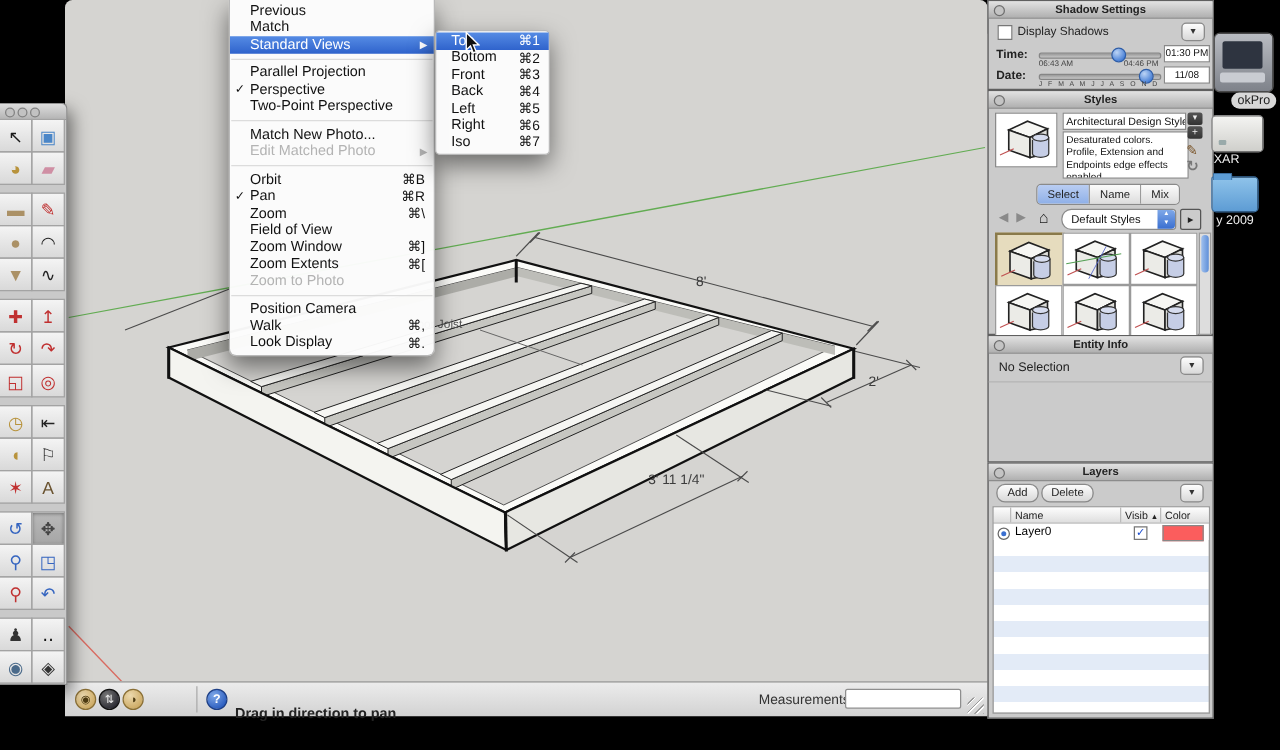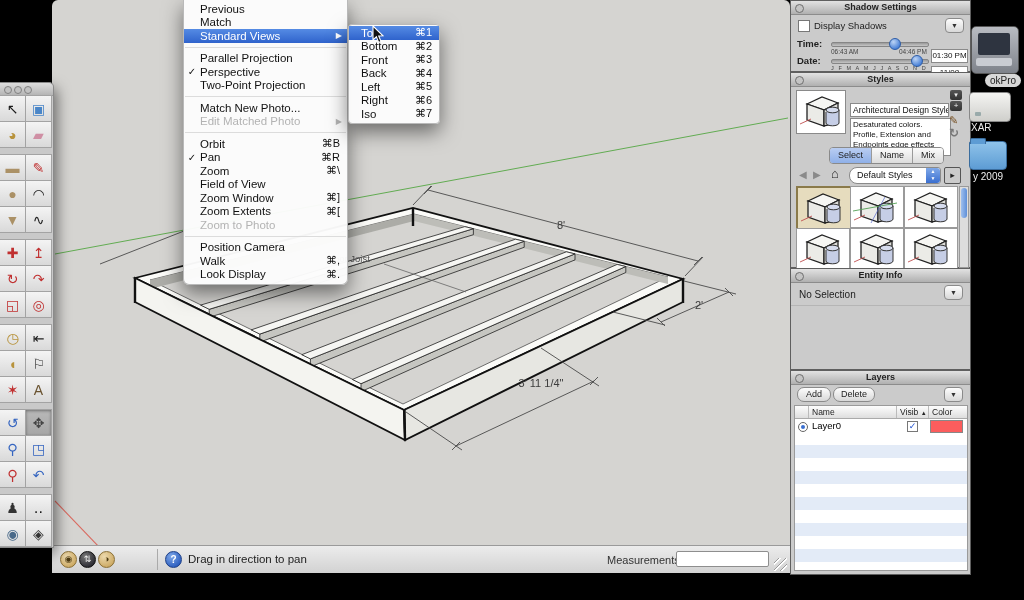--- a/index.html
+++ b/index.html
@@ -20,21 +20,21 @@
   #canvas{left:0;top:27px;width:738px;height:518px;background:#d5d4d1;overflow:hidden;}
   #status-bar{left:0;top:545px;width:738px;height:27px;background:linear-gradient(#ececec,#d2d2d2);
     border-top:1px solid #9a9a9a;}
   .status-circle{top:5px;width:15px;height:15px;border-radius:50%;font-size:9px;line-height:15px;text-align:center;}
   .sc-tan{background:radial-gradient(circle at 35% 30%,#ecd9ae,#cdab66 75%);border:1px solid #8a6f35;color:#4c3a12;}
   .sc-dark{background:radial-gradient(circle at 35% 30%,#777,#2c2c34 75%);border:1px solid #111;color:#eee;}
   #status-divider{left:105px;top:3px;width:1px;height:21px;background:#aaa;}
   #help-icon{left:113px;top:5px;width:15px;height:15px;border-radius:50%;
     background:radial-gradient(circle at 35% 30%,#7fa8e8,#2d5fc0 75%);border:1px solid #1d3f86;
     color:#fff;font-size:10px;font-weight:bold;text-align:center;line-height:15px;}
-  #status-hint{left:136px;top:7px;font-size:11.5px;color:#222;}
+  #status-hint{left:136px;top:19px;font-size:11.5px;color:#222;font-weight:bold;}
   #meas-label{left:555px;top:8px;width:63px;text-align:right;font-size:11px;color:#333;}
   #meas-input{left:624px;top:5px;width:91px;height:14px;background:#fff;border:1px solid #8e8e8e;border-radius:2px;}
   #resize-grip{right:3px;top:12px;width:13px;height:13px;
     background:repeating-linear-gradient(135deg,transparent 0 3px,#9a9a9a 3px 4px,#fff 4px 5px);}
   
   #tool-palette{left:0;top:82px;width:53px;background:#c9c9c9;border:1px solid #8a8a8a;border-left:none;
     border-radius:0 5px 0 0;box-shadow:3px 6px 14px rgba(0,0,0,.5);}
   #palette-titlebar{height:12px;background:linear-gradient(#dedede,#b5b5b5);border-bottom:1px solid #9a9a9a;border-radius:0 5px 0 0;}
   .mini-tl{position:absolute;top:3px;width:6px;height:6px;border-radius:50%;background:#c2c2c2;border:1px solid #818181;}
   .trow{display:flex;}
@@ -59,21 +59,21 @@
   .msep{height:1px;background:#dcdcdc;margin:4px 1px;}
   .sub .chk{width:12px;}
   #cursor{left:371px;top:25px;width:13px;height:19px;z-index:50;}
   
   .panel{left:790px;width:181px;background:#cbcbcb;border:1px solid #5f5f5f;box-sizing:border-box;}
   .phead{height:13px;background:linear-gradient(#e2e2e2,#b0b0b0);border-bottom:1px solid #8c8c8c;position:relative;}
   .phead .ptitle{width:100%;text-align:center;font-size:9px;font-weight:bold;color:#222;line-height:13px;}
   .pclose{position:absolute;left:4px;top:2.5px;width:7px;height:7px;border:1px solid #6e6e6e;border-radius:50%;background:#c4c4c4;}
   .disclosure{position:absolute;width:17px;height:13px;border:1px solid #8a8a8a;border-radius:4px;
     background:linear-gradient(#fdfdfd,#d8d8d8);font-size:7px;text-align:center;line-height:13px;color:#333;}
-  .field{position:absolute;background:#fff;border:1px solid #8a8a8a;font-size:8px;color:#111;margin-top:13px;}
+  .field{position:absolute;background:#fff;border:1px solid #8a8a8a;font-size:8px;color:#111;}
   .slider-track{position:absolute;height:3px;background:linear-gradient(#9a9a9a,#c6c6c6);border:1px solid #868686;border-radius:2px;}
   .slider-thumb{position:absolute;width:10px;height:10px;border-radius:50%;
     background:radial-gradient(circle at 35% 30%,#bcd4f5,#477fd6 75%);border:1px solid #2d5da8;}
   .tiny{position:absolute;font-size:6.5px;color:#444;}
   .seg{position:absolute;display:flex;height:15px;border:1px solid #8a8a8a;border-radius:4px;overflow:hidden;background:#e8e8e8;}
   .seg div{font-size:9px;line-height:15px;padding:0 8px;color:#222;border-right:1px solid #9a9a9a;background:linear-gradient(#fbfbfb,#dcdcdc);}
   .seg div:last-child{border-right:none;}
   .seg div.on{background:linear-gradient(#b9cdf2,#8fb0e8);}
   .navbtn{position:absolute;font-size:10px;color:#8a8a8a;}
   .thumb-cell{position:absolute;width:52px;height:40px;background:#fff;border:1px solid #9a9a9a;}
@@ -348,21 +348,21 @@
   <div class="mi">
       <span class="chk"></span>
       <span class="lbl">Parallel Projection</span>
     </div>
   <div class="mi">
       <span class="chk">✓</span>
       <span class="lbl">Perspective</span>
     </div>
   <div class="mi">
       <span class="chk"></span>
-      <span class="lbl">Two-Point Projection</span>
+      <span class="lbl">Two-Point Perspective</span>
     </div>
   <div class="msep"></div>
   <div class="mi">
       <span class="chk"></span>
       <span class="lbl">Match New Photo...</span>
     </div>
   <div class="mi disabled">
       <span class="chk"></span>
       <span class="lbl">Edit Matched Photo</span>
       <span class="arr">▶</span>

